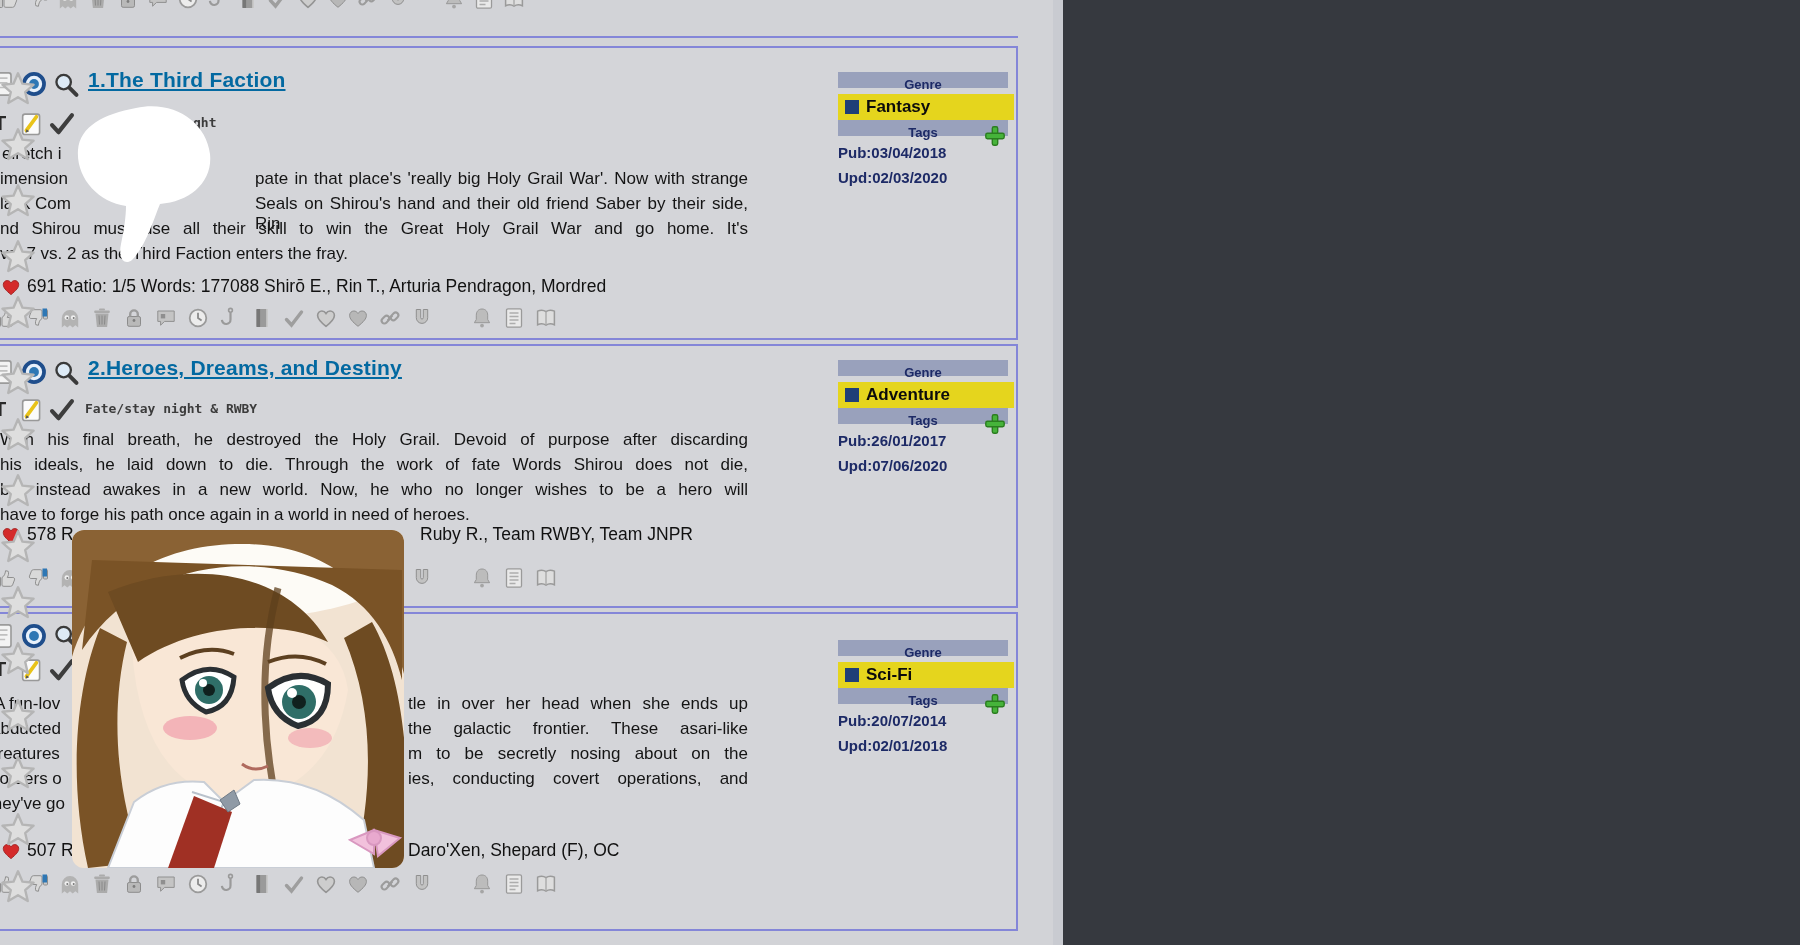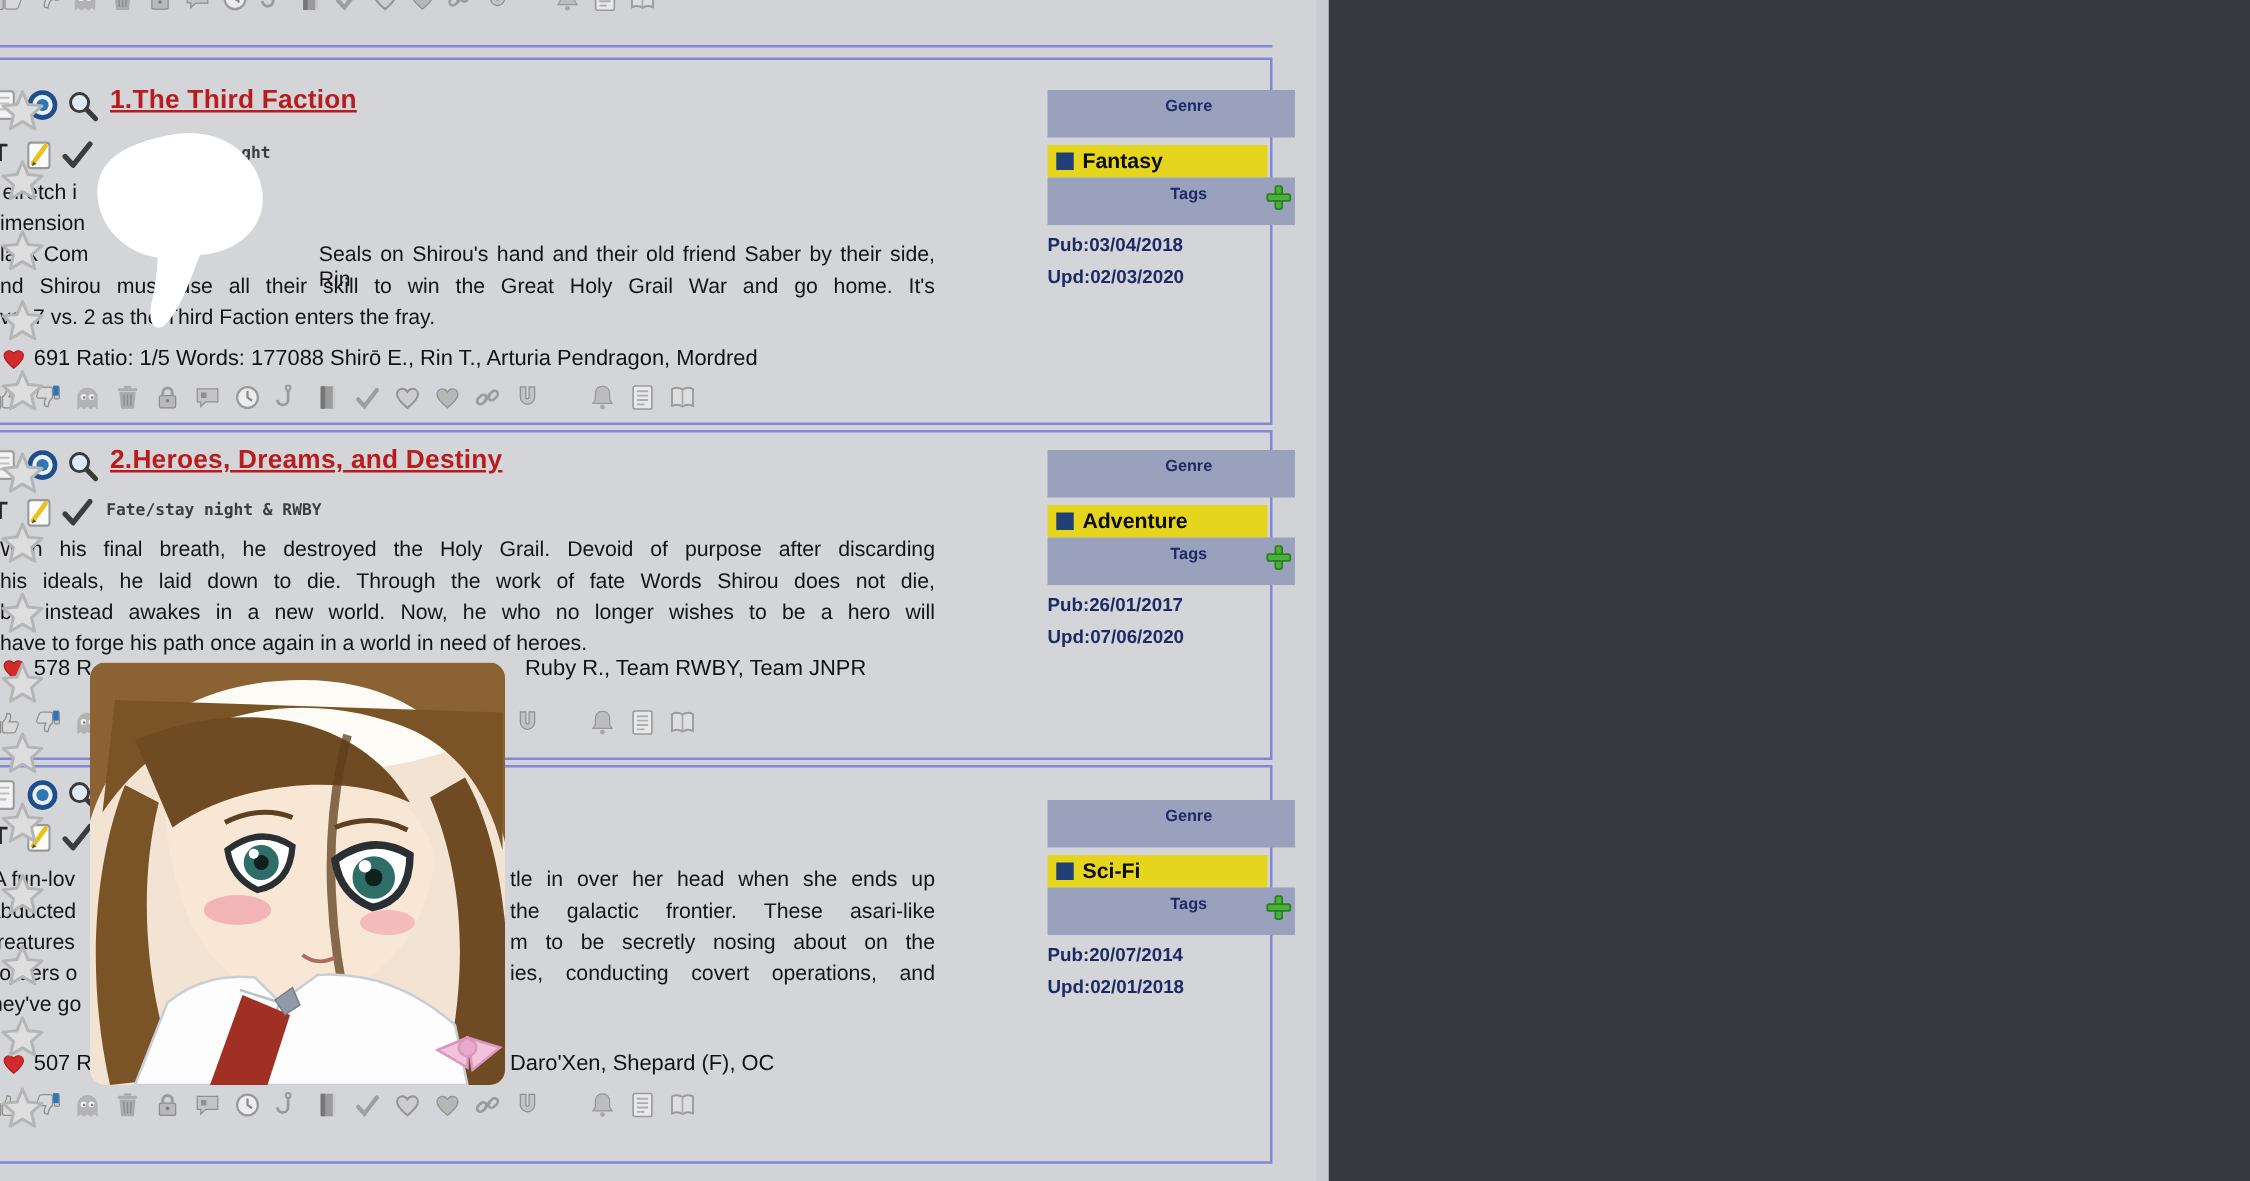--- a/index.html
+++ b/index.html
@@ -17,21 +17,21 @@
   .inner{position:absolute;left:38px;top:0;right:0;bottom:0;}
   .trow{position:absolute;height:32px;}
   .s0 .trow{top:22px;} .s1 .trow{top:12px;} .s2 .trow{top:8px;}
   .erow{position:absolute;height:28px;}
   .s0 .erow{top:62px;} .s1 .erow{top:50px;} .s2 .erow{top:42px;}
   .ic{width:24px;height:24px;display:inline-block;vertical-align:middle;}
   .trow .ic,.erow .ic{position:absolute;width:28px;height:28px;}
   .ti-page{left:-10px;top:0;} .ti-radio{left:20px;top:0;} .ti-mag{left:52px;top:1px;}
   .ei-t{position:absolute;left:-6px;top:2px;font-weight:bold;font-size:20px;color:#2a2a2a;}
   .ei-edit{left:18px;top:0;} .ei-check{left:48px;top:0;}
-  .story-title{position:absolute;left:88px;top:-2px;font-size:21px;font-weight:bold;color:#b91c1c;
+  .story-title{position:absolute;left:88px;top:-2px;font-size:21px;font-weight:bold;color:#0369a1;
     text-decoration:underline;letter-spacing:.2px;white-space:nowrap;cursor:pointer;}
   .fandom{position:absolute;left:85px;top:5px;font-family:"DejaVu Sans Mono",monospace;
     font-weight:bold;font-size:13px;color:#3c3c3c;white-space:nowrap;}
   .s0 .fandom{left:193px;}
   .desc{position:absolute;left:0;width:748px;}
   .s0 .desc{top:96px;} .s1 .desc{top:84px;} .s2 .desc{top:80px;}
   .dline{position:absolute;left:0;width:748px;height:25px;font-size:17px;color:#141414;white-space:nowrap;}
   .dl{position:absolute;left:0;white-space:nowrap;}
   .dfull{position:absolute;left:0;width:748px;text-align:justify;text-align-last:justify;white-space:normal;}
   .dlast{position:absolute;left:0;white-space:nowrap;}
@@ -50,22 +50,22 @@
   .stat-right{position:absolute;white-space:nowrap;}
   .s1 .stat-right{left:420px;} .s2 .stat-right{left:408px;}
   .actionrow{position:absolute;left:-6px;height:26px;}
   .s0 .actionrow{top:258px;} .s1 .actionrow{top:220px;} .s2 .actionrow{top:258px;}
   .actionrow .ic{position:absolute;top:0;}
   #top-icons{position:absolute;left:-4px;top:-13px;height:26px;}
   #top-icons .ic{position:absolute;top:0;}
   
   .gcol{position:absolute;left:838px;width:170px;}
   .s0 .gcol{top:24px;} .s1 .gcol{top:14px;} .s2 .gcol{top:26px;}
-  .gbar{position:relative;width:170px;height:38px;background:#99a1bc;margin-bottom:6px;
-    text-align:center;font-size:13px;font-weight:bold;color:#1d2a66;line-height:26px;padding-left:28px;}
+  .gbar{position:relative;width:170px;height:16px;background:#99a1bc;margin-bottom:6px;
+    text-align:center;font-size:13px;font-weight:bold;color:#1d2a66;line-height:26px;}
   .gbadge{position:relative;width:176px;height:26px;background:#e5d51d;margin-bottom:0;line-height:26px;}
   .gbadge .sq{position:absolute;left:7px;top:6px;width:14px;height:14px;background:#1f3f77;}
   .gbadge .gv{position:absolute;left:28px;top:0;font-size:17px;font-weight:bold;color:#0c0c0c;}
   .gbar .plus{position:absolute;right:3px;top:2px;width:22px;height:22px;}
   .gdate{font-size:15px;font-weight:bold;color:#1d2a66;margin:8px 0 0 0;white-space:nowrap;}
   .star{position:absolute;left:0;width:36px;height:36px;cursor:pointer;}
   
   #blob{position:absolute;left:74px;top:106px;width:138px;height:158px;z-index:20;pointer-events:none;}
   #anime{position:absolute;left:72px;top:530px;width:332px;height:338px;z-index:30;
     border-radius:12px;overflow:hidden;}
@@ -233,20 +233,21 @@
                 </svg>
               </span>
               <span class="fandom">ght</span>
             </div>
             <div class="desc">
               <div class="dline" style="top:0px">
                 <span class="dl">elretch i</span>
               </div>
               <div class="dline" style="top:25px">
                 <span class="dl">imension</span>
+                <span class="dr">pate in that place's 'really big Holy Grail War'. Now with strange</span>
               </div>
               <div class="dline" style="top:50px">
                 <span class="dl">lack Com</span>
                 <span class="dr">Seals on Shirou's hand and their old friend Saber by their side, Rin</span>
               </div>
               <div class="dline" style="top:75px">
                 <span class="dfull">nd Shirou must use all their skill to win the Great Holy Grail War and go home. It's</span>
               </div>
               <div class="dline" style="top:100px">
                 <span class="dlast">vs. 7 vs. 2 as the Third Faction enters the fray.</span>

